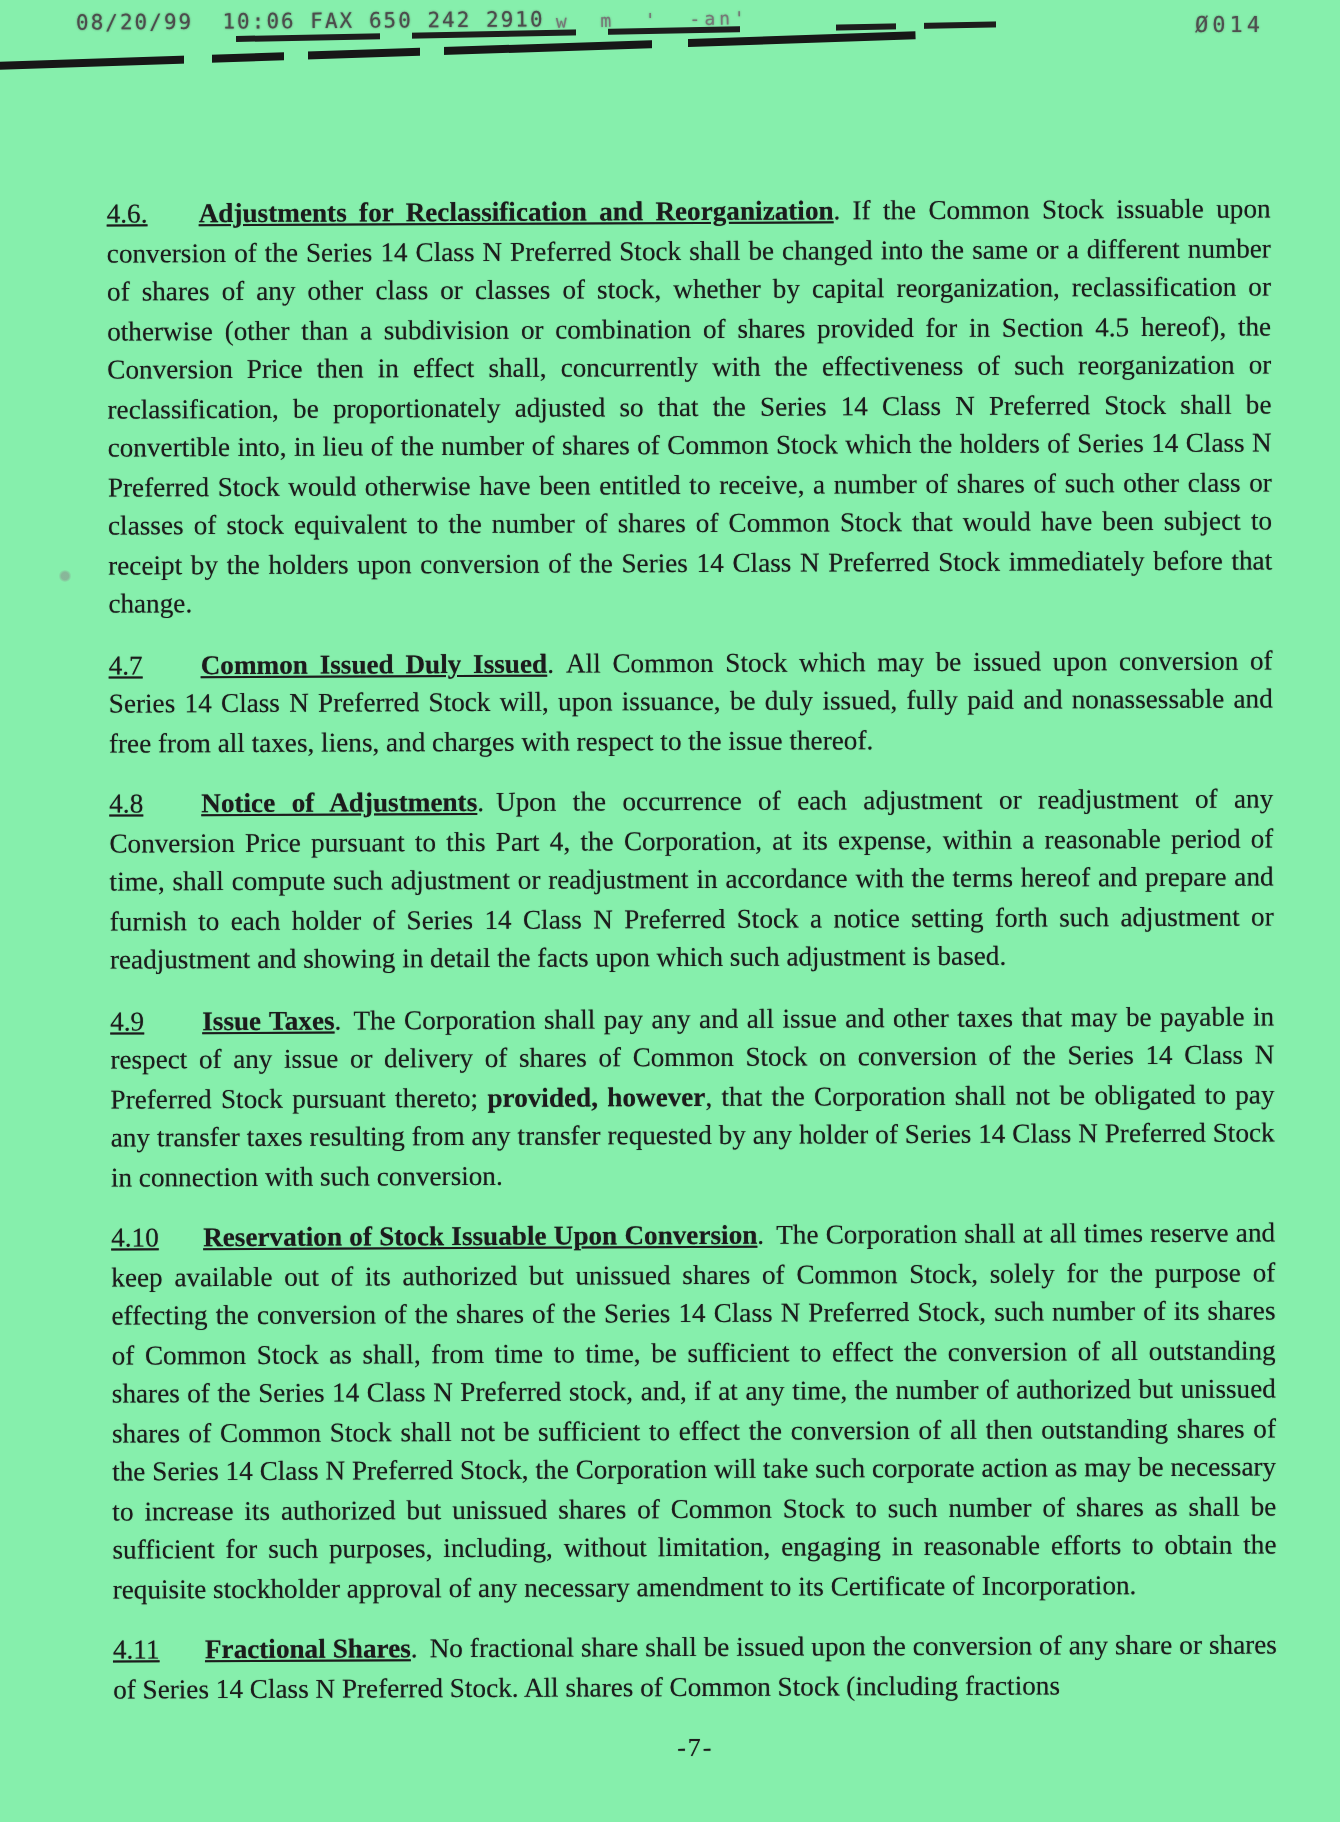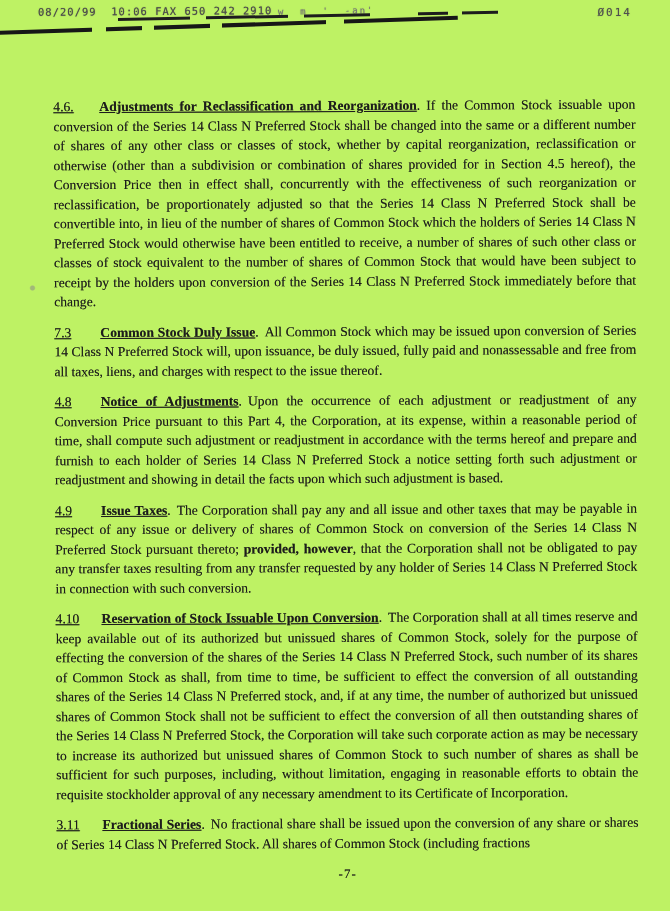--- a/index.html
+++ b/index.html
@@ -1,19 +1,19 @@
 <!DOCTYPE html>
 <html><head>
 <meta charset="utf-8">
 <style>
   html,body{margin:0;padding:0;background:#e8e8e8;}
   .page{
     position:relative;
     width:670px;height:911px;
-    background:#bef264;
+    background:#86efac;
     overflow:hidden;
     font-family:"Liberation Serif", serif;
     color:#1c1c1c;
   }
   
   .fax-left{
     position:absolute;left:38px;top:5px;
     font-family:"DejaVu Sans Mono", monospace;
     font-size:10.5px;letter-spacing:1px;color:#4c4c4c;
     transform:rotate(-0.4deg);
@@ -91,26 +91,26 @@
   </div>
 
   <div class="artifact line-a"></div>
   <div class="artifact line-b"></div>
   <div class="artifact smudge"></div>
 
   <div class="content">
 
     <p class="section"><span class="num">4.6.</span><span class="title">Adjustments for Reclassification and Reorganization</span><span class="sep">.</span><span>If the Common Stock issuable upon conversion of the Series 14 Class N Preferred Stock shall be changed into the same or a different number of shares of any other class or classes of stock, whether by capital reorganization, reclassification or otherwise (other than a subdivision or combination of shares provided for in Section 4.5 hereof), the Conversion Price then in effect shall, concurrently with the effectiveness of such reorganization or reclassification, be proportionately adjusted so that the Series 14 Class N Preferred Stock shall be convertible into, in lieu of the number of shares of Common Stock which the holders of Series 14 Class N Preferred Stock would otherwise have been entitled to receive, a number of shares of such other class or classes of stock equivalent to the number of shares of Common Stock that would have been subject to receipt by the holders upon conversion of the Series 14 Class N Preferred Stock immediately before that change.</span></p>
 
-    <p class="section"><span class="num">7.3</span><span class="title">Common Stock Duly Issue</span><span class="sep">.</span><span>All Common Stock which may be issued upon conversion of Series 14 Class N Preferred Stock will, upon issuance, be duly issued, fully paid and nonassessable and free from all taxes, liens, and charges with respect to the issue thereof.</span></p>
+    <p class="section"><span class="num">4.7</span><span class="title">Common Issued Duly Issued</span><span class="sep">.</span><span>All Common Stock which may be issued upon conversion of Series 14 Class N Preferred Stock will, upon issuance, be duly issued, fully paid and nonassessable and free from all taxes, liens, and charges with respect to the issue thereof.</span></p>
 
     <p class="section"><span class="num">4.8</span><span class="title">Notice of Adjustments</span><span class="sep">.</span><span>Upon the occurrence of each adjustment or readjustment of any Conversion Price pursuant to this Part 4, the Corporation, at its expense, within a reasonable period of time, shall compute such adjustment or readjustment in accordance with the terms hereof and prepare and furnish to each holder of Series 14 Class N Preferred Stock a notice setting forth such adjustment or readjustment and showing in detail the facts upon which such adjustment is based.</span></p>
 
     <p class="section"><span class="num">4.9</span><span class="title">Issue Taxes</span><span class="sep">.</span><span>The Corporation shall pay any and all issue and other taxes that may be payable in respect of any issue or delivery of shares of Common Stock on conversion of the Series 14 Class N Preferred Stock pursuant thereto; </span><span class="u">provided, however</span><span>, that the Corporation shall not be obligated to pay any transfer taxes resulting from any transfer requested by any holder of Series 14 Class N Preferred Stock in connection with such conversion.</span></p>
 
     <p class="section"><span class="num">4.10</span><span class="title">Reservation of Stock Issuable Upon Conversion</span><span class="sep">.</span><span>The Corporation shall at all times reserve and keep available out of its authorized but unissued shares of Common Stock, solely for the purpose of effecting the conversion of the shares of the Series 14 Class N Preferred Stock, such number of its shares of Common Stock as shall, from time to time, be sufficient to effect the conversion of all outstanding shares of the Series 14 Class N Preferred stock, and, if at any time, the number of authorized but unissued shares of Common Stock shall not be sufficient to effect the conversion of all then outstanding shares of the Series 14 Class N Preferred Stock, the Corporation will take such corporate action as may be necessary to increase its authorized but unissued shares of Common Stock to such number of shares as shall be sufficient for such purposes, including, without limitation, engaging in reasonable efforts to obtain the requisite stockholder approval of any necessary amendment to its Certificate of Incorporation.</span></p>
 
-    <p class="section"><span class="num">3.11</span><span class="title">Fractional Series</span><span class="sep">.</span><span>No fractional share shall be issued upon the conversion of any share or shares of Series 14 Class N Preferred Stock.  All shares of Common Stock (including fractions</span></p>
+    <p class="section"><span class="num">4.11</span><span class="title">Fractional Shares</span><span class="sep">.</span><span>No fractional share shall be issued upon the conversion of any share or shares of Series 14 Class N Preferred Stock.  All shares of Common Stock (including fractions</span></p>
 
     <div class="footer">-7-</div>
   </div>
 
 </div>
 
 </body></html>

